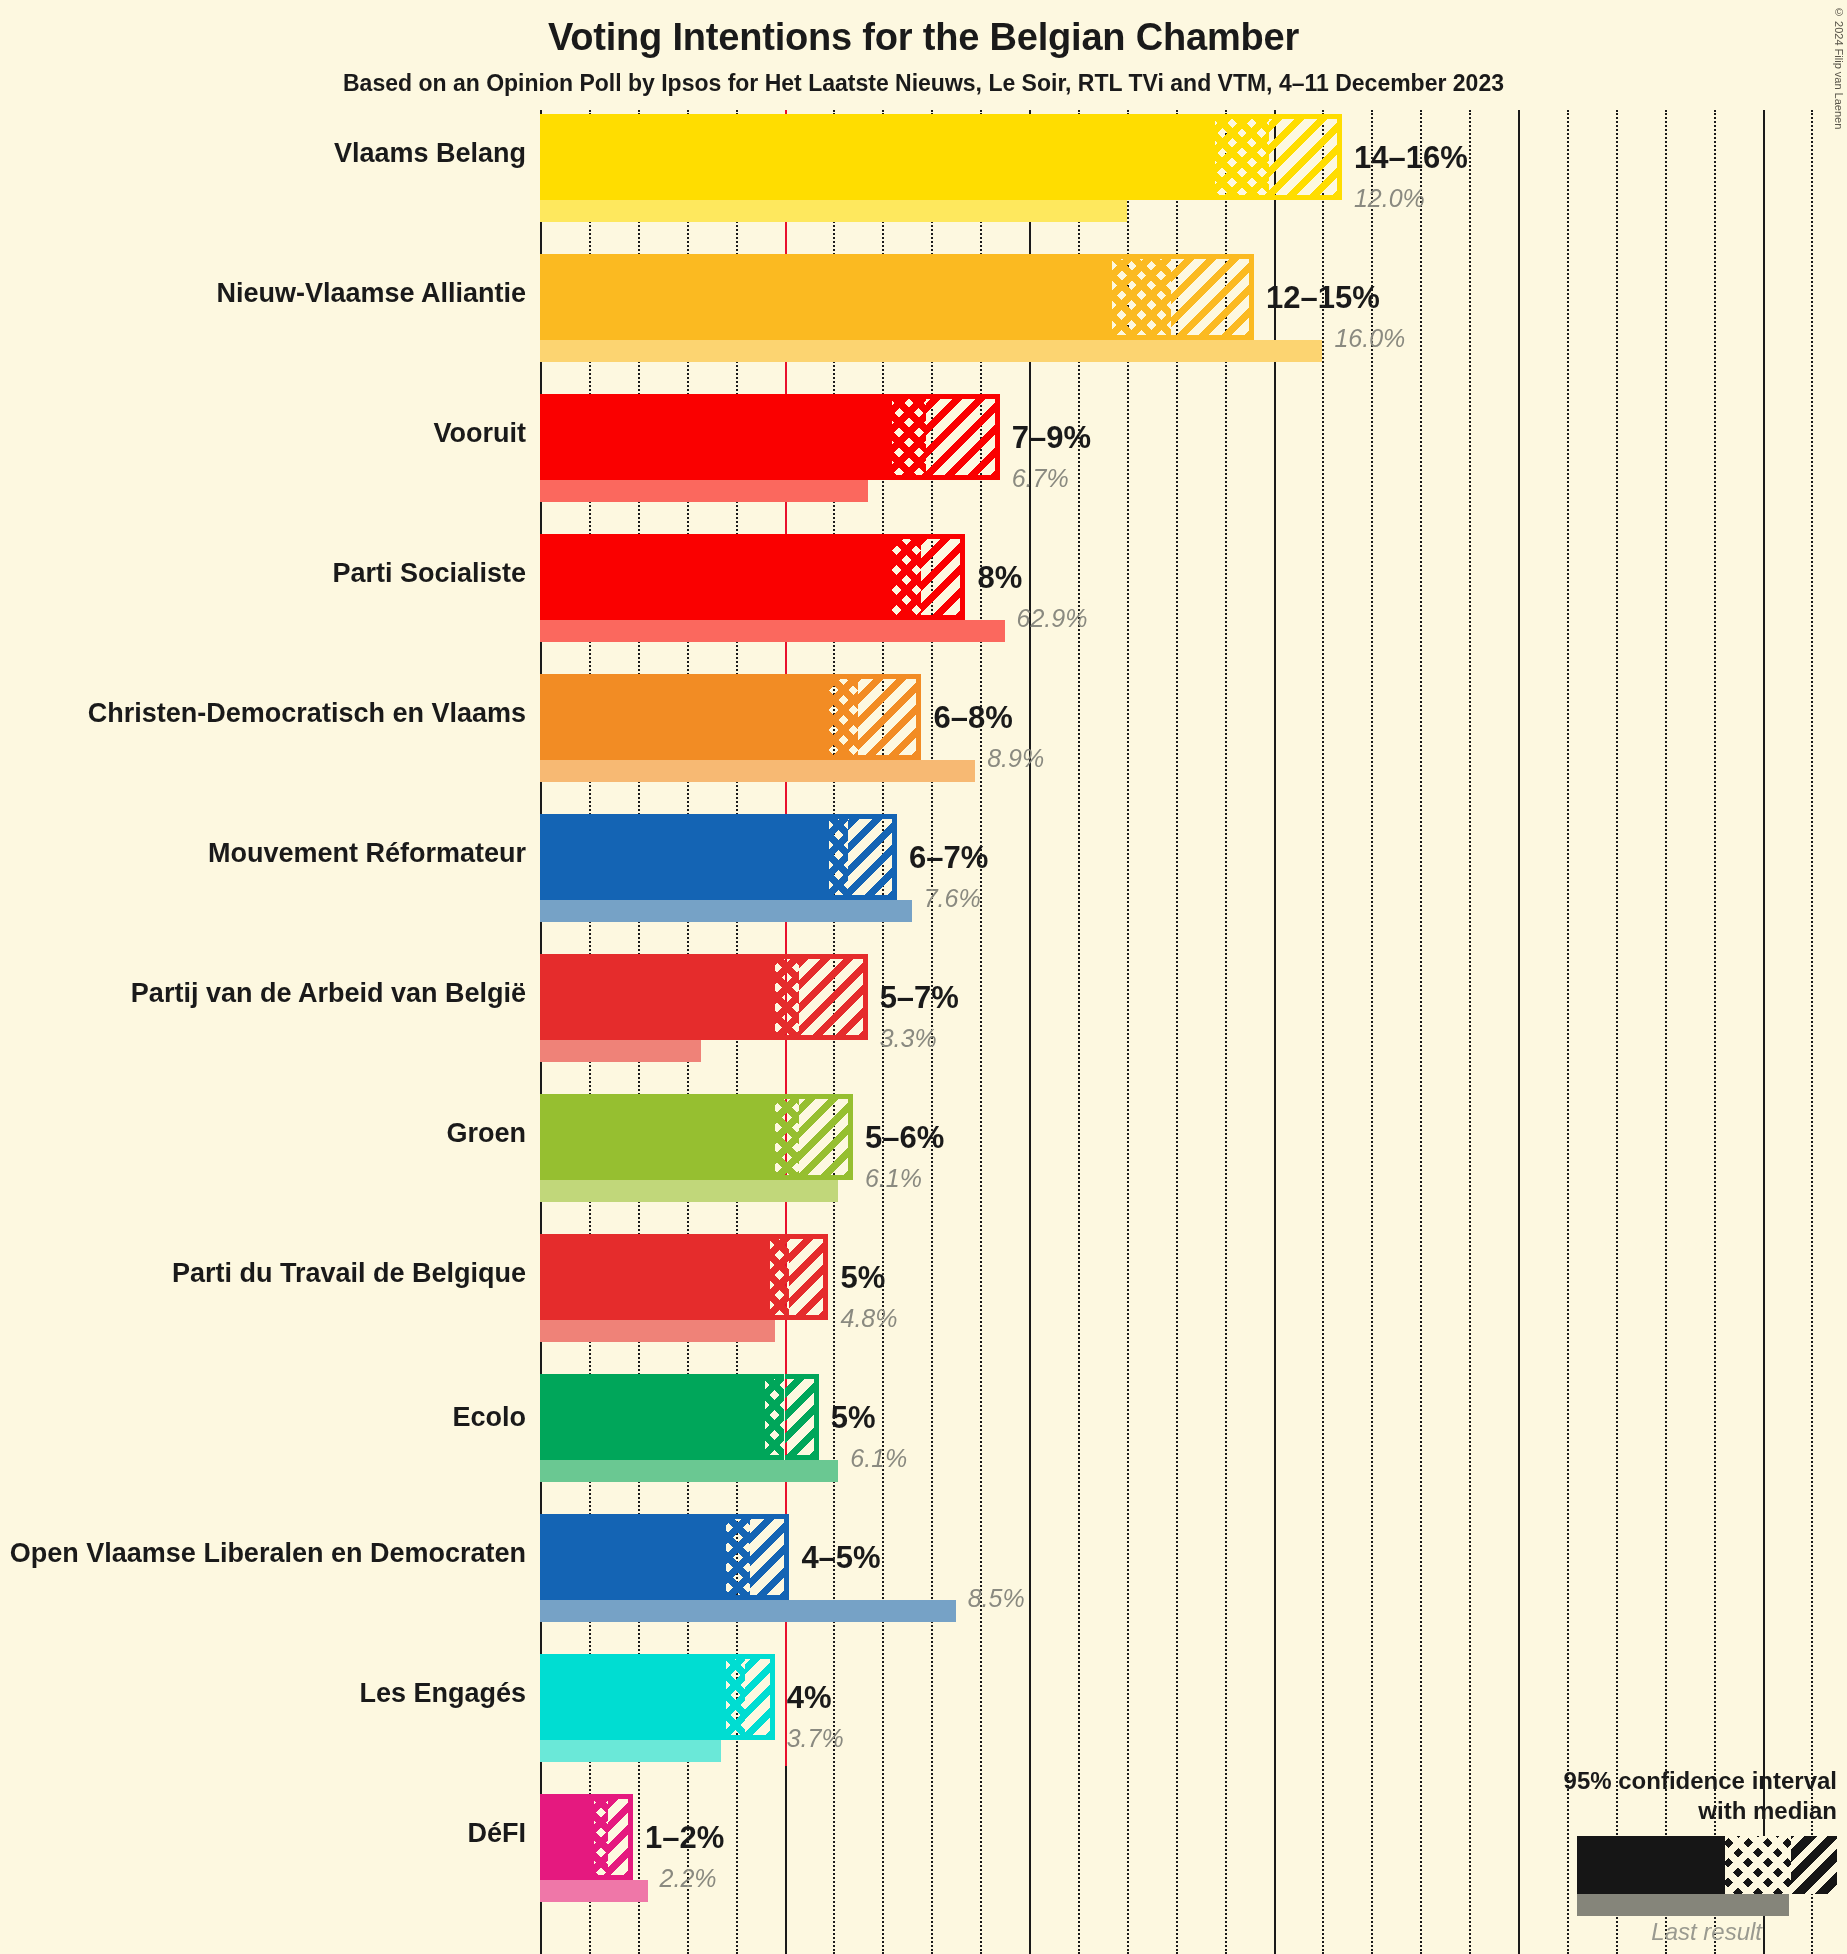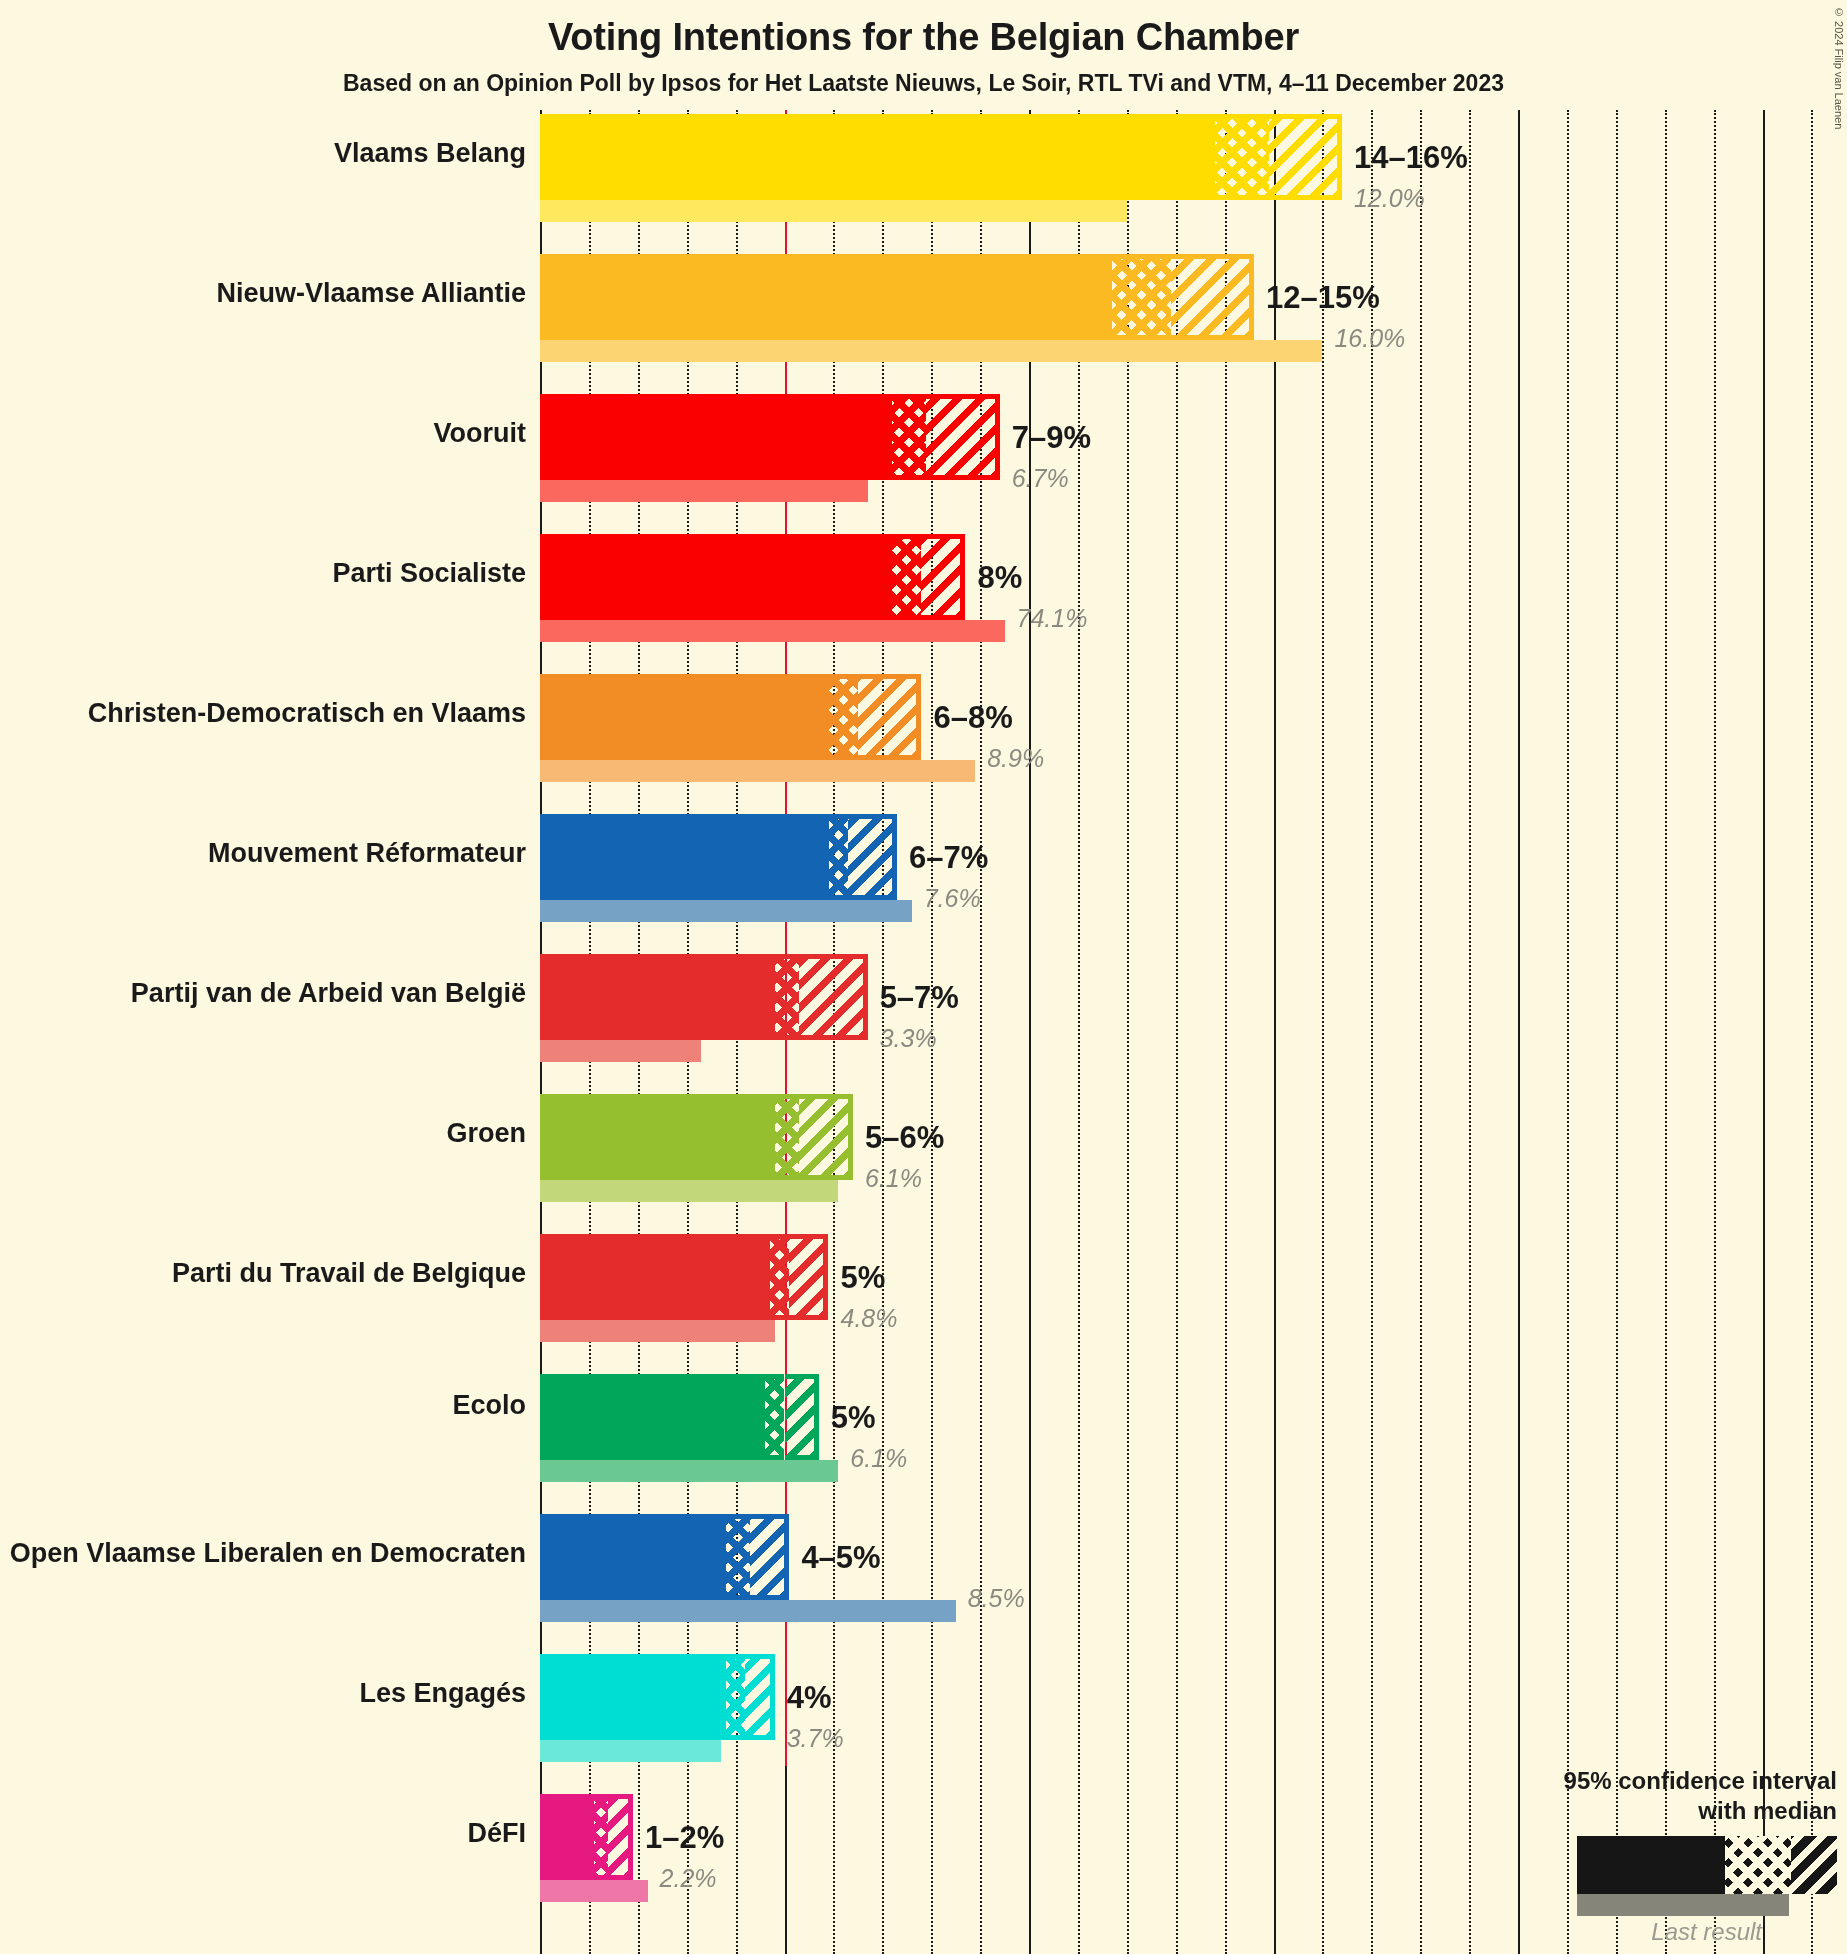--- a/index.html
+++ b/index.html
@@ -199,21 +199,21 @@
       </div>
       <div class="row" style="top: 424px; height: 112px;">
         <div class="partylabel" style="top: 24px;">Parti Socialiste</div>
         <div class="bar-main" style="width: 425.43px; color: rgb(250, 0, 0);">
           <div class="seg solid" style="width: 352.08px; background: rgb(250, 0, 0);"></div>
           <div class="seg cross" style="left: 352.08px; width: 29.34px;"></div>
           <div class="seg diag" style="left: 381.42px; width: 39.01px;"></div>
         </div>
         <div class="bar-last" style="top: 86px; width: 464.55px; background: rgb(251, 104, 94);"></div>
         <div class="val" style="left: 437.43px; top: 28px;">8%</div>
-        <div class="lastval" style="left: 476.55px; top: 72px;">74.1%</div>
+        <div class="lastval" style="left: 476.55px; top: 72px;">62.9%</div>
       </div>
       <div class="row" style="top: 564px; height: 112px;">
         <div class="partylabel" style="top: 24px;">Christen-Democratisch en Vlaams</div>
         <div class="bar-main" style="width: 381.42px; color: rgb(242, 140, 36);">
           <div class="seg solid" style="width: 288.51px; background: rgb(242, 140, 36);"></div>
           <div class="seg cross" style="left: 288.51px; width: 29.34px;"></div>
           <div class="seg diag" style="left: 317.85px; width: 58.57px;"></div>
         </div>
         <div class="bar-last" style="top: 86px; width: 435.21px; background: rgb(247, 185, 115);"></div>
         <div class="val" style="left: 393.42px; top: 28px;">6–8%</div>
@@ -257,21 +257,21 @@
         <div class="bar-main" style="width: 288.51px; color: rgb(229, 44, 44);">
           <div class="seg solid" style="width: 229.83px; background: rgb(229, 44, 44);"></div>
           <div class="seg cross" style="left: 229.83px; width: 19.56px;"></div>
           <div class="seg diag" style="left: 249.39px; width: 34.12px;"></div>
         </div>
         <div class="bar-last" style="top: 86px; width: 234.72px; background: rgb(239, 130, 120);"></div>
         <div class="val" style="left: 300.51px; top: 28px;">5%</div>
         <div class="lastval" style="left: 300.51px; top: 72px;">4.8%</div>
       </div>
       <div class="row" style="top: 1264px; height: 112px;">
-        <div class="partylabel" style="top: 16px; padding-left: 20px;">Ecolo</div>
+        <div class="partylabel" style="top: 28px; padding-left: 20px;">Ecolo</div>
         <div class="bar-main" style="width: 278.73px; color: rgb(0, 166, 90);">
           <div class="seg solid" style="width: 224.94px; background: rgb(0, 166, 90);"></div>
           <div class="seg cross" style="left: 224.94px; width: 19.56px;"></div>
           <div class="seg diag" style="left: 244.5px; width: 29.23px;"></div>
         </div>
         <div class="bar-last" style="top: 86px; width: 298.29px; background: rgb(106, 200, 146);"></div>
         <div class="val" style="left: 290.73px; top: 28px;">5%</div>
         <div class="lastval" style="left: 310.29px; top: 72px;">6.1%</div>
       </div>
       <div class="row" style="top: 1404px; height: 112px;">

